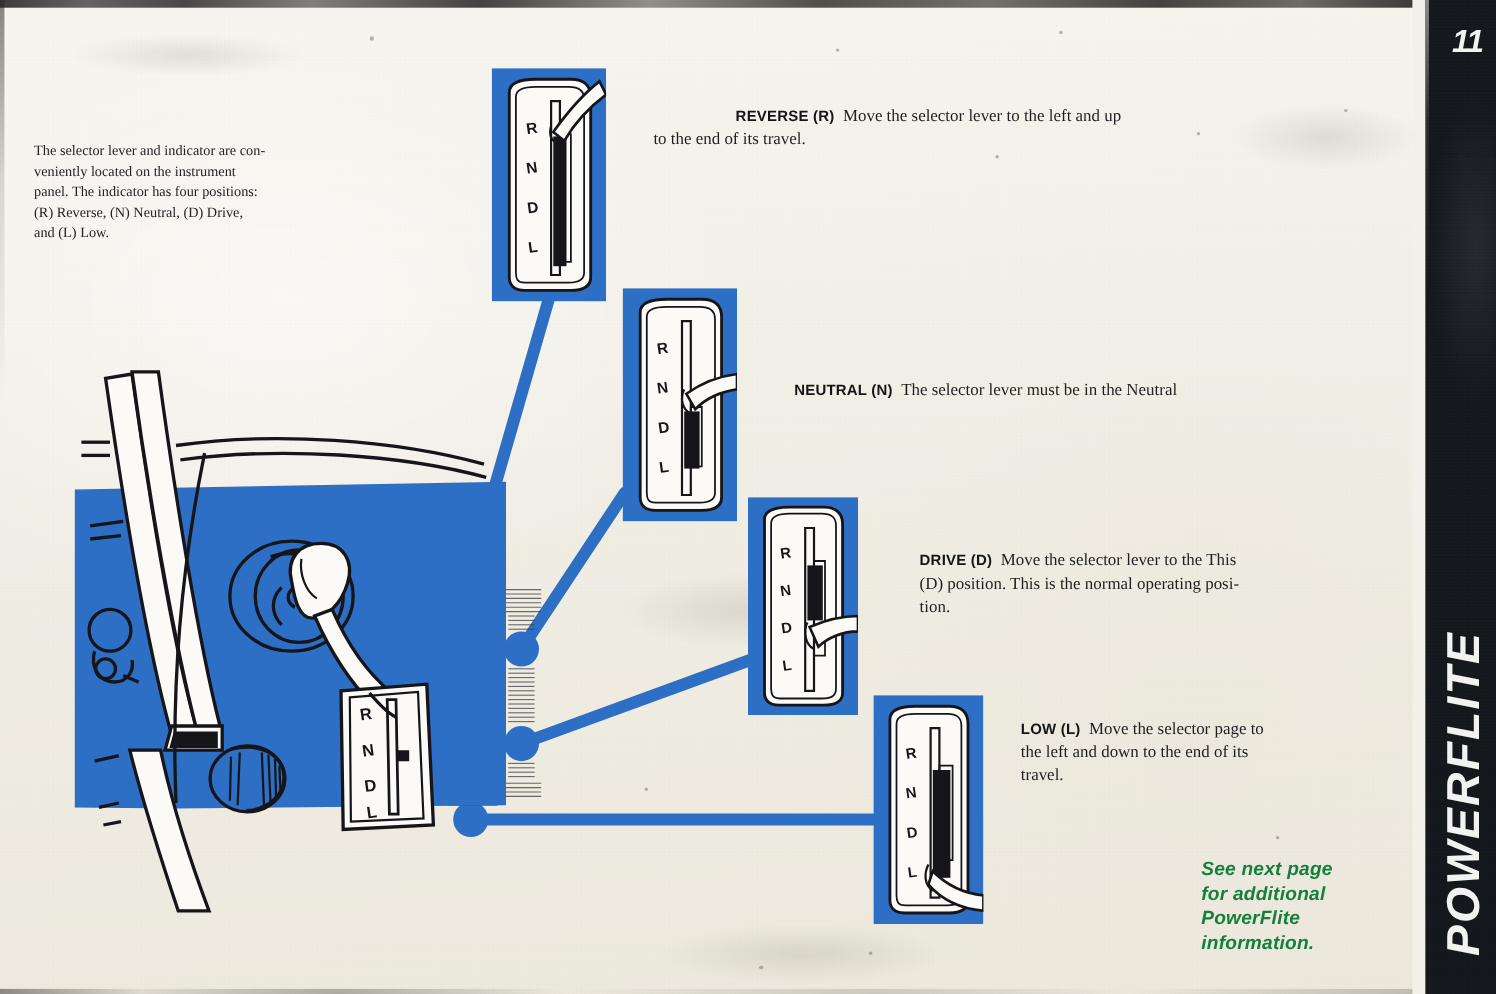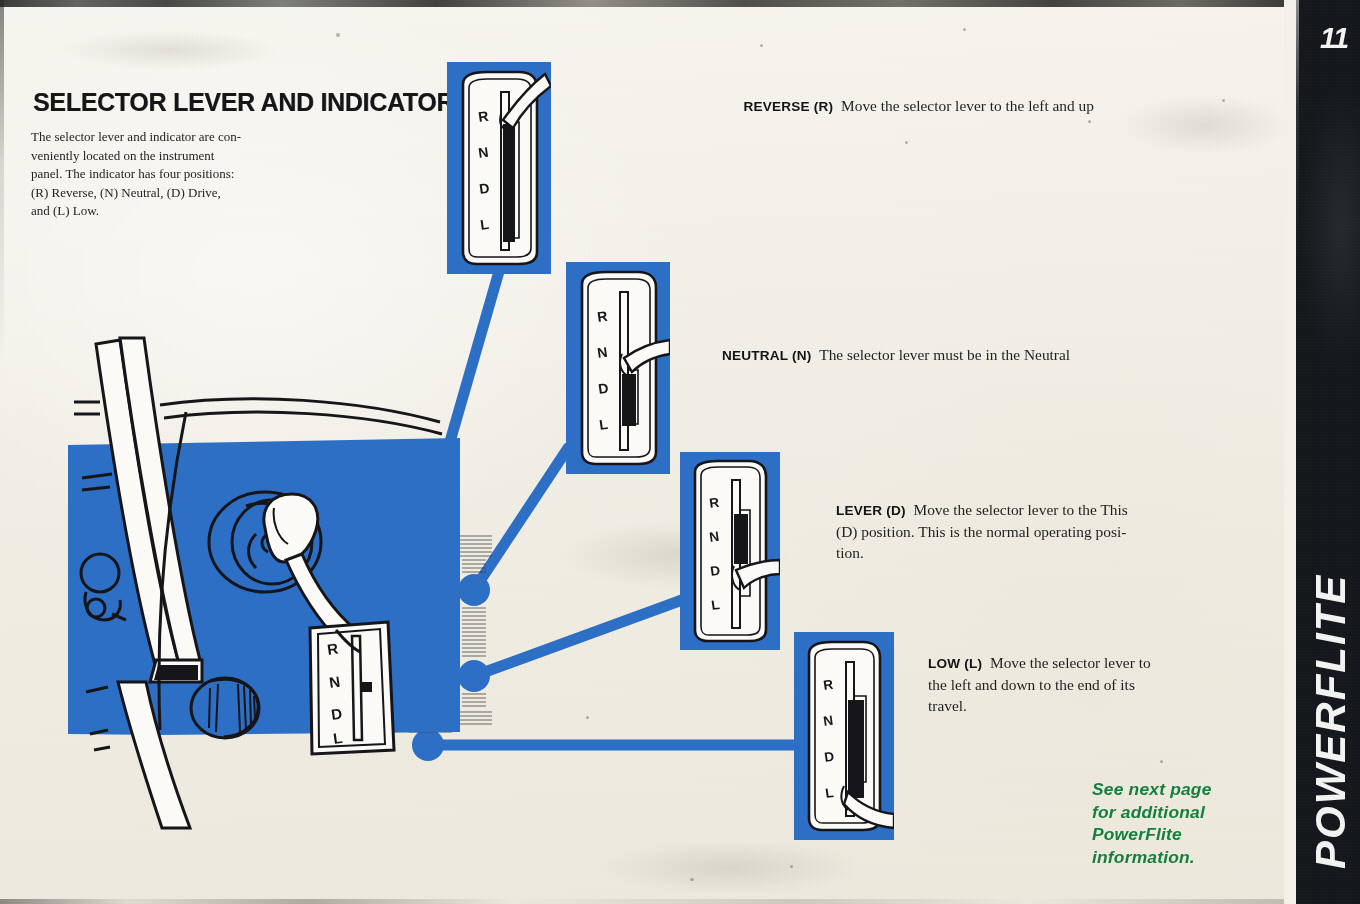--- a/index.html
+++ b/index.html
@@ -160,21 +160,21 @@
     color: #1f1f22;
   }
   .callout .lead {
     font-family: "Liberation Sans", sans-serif;
     font-weight: bold;
     font-size: 13.6px;
     letter-spacing: 0.2px;
     color: #141417;
   }
   .callout .ln { display: block; }
-  .callout .jl { display: flex; justify-content: flex-end; }
+  .callout .jl { display: flex; justify-content: center; }
 
   .footnote {
     position: absolute;
     left: 1092px; top: 778px;
     width: 180px;
     font-family: "Liberation Sans", sans-serif;
     font-size: 17.4px;
     line-height: 22.5px;
     font-weight: bold;
     font-style: italic;
@@ -209,21 +209,20 @@
   <div class="speck" style="left:586px;top:716px;width:3px;height:3px;"></div>
   <div class="speck" style="left:690px;top:878px;width:4px;height:3px;"></div>
   <div class="speck" style="left:790px;top:865px;width:3px;height:3px;"></div>
   <div class="speck" style="left:150px;top:795px;width:3px;height:3px;"></div>
   <div class="speck" style="left:1160px;top:760px;width:3px;height:3px;"></div>
   <div class="smudge" style="left:1120px;top:95px;width:170px;height:60px;"></div>
   <div class="smudge" style="left:560px;top:520px;width:230px;height:70px;"></div>
   <div class="smudge" style="left:600px;top:840px;width:260px;height:55px;"></div>
   <div class="smudge" style="left:60px;top:30px;width:220px;height:40px;"></div>
 
-  <div class="headline">SELECTOR LEVER AND INDICATOR</div>
 
   <div class="intro">
     <span class="ln j">
         <span>The selector lever and indicator are con-</span>
       </span>
     <span class="ln j">
         <span>veniently located on the instrument</span>
       </span>
     <span class="ln j">
         <span>panel. The indicator has four positions:</span>
@@ -470,39 +469,40 @@
       <text x="30" y="94" transform="rotate(-8 30 94)">N</text>
       <text x="31" y="130" transform="rotate(-8 31 130)">D</text>
       <text x="32" y="166" transform="rotate(-8 32 166)">L</text>
     </g>
   </svg>
 
   <div class="callout" style="left:594px;top:95px;width:500px;">
     <span class="ln jl">
       <span><span class="lead">REVERSE (R)</span>&nbsp;&nbsp;<span>Move the selector lever to the left and up</span></span>
     </span>
+    <span class="ln">to the end of its travel.</span>
   </div>
 
   <div class="callout" style="left:722px;top:344px;width:496px;">
     <span class="ln">
       <span class="lead">NEUTRAL (N)</span>&nbsp;&nbsp;<span>The selector lever must be in the Neutral</span>
     </span>
   </div>
 
   <div class="callout" style="left:836px;top:499px;width:418px;">
     <span class="ln">
-      <span class="lead">LEVER (D)</span>&nbsp;&nbsp;<span>Move the selector lever to the This</span>
+      <span class="lead">DRIVE (D)</span>&nbsp;&nbsp;<span>Move the selector lever to the This</span>
     </span>
     <span class="ln">(D) position. This is the normal operating posi-</span>
     <span class="ln">tion.</span>
   </div>
 
   <div class="callout" style="left:928px;top:652px;width:330px;">
     <span class="ln">
-      <span class="lead">LOW (L)</span>&nbsp;&nbsp;<span>Move the selector lever to</span>
+      <span class="lead">LOW (L)</span>&nbsp;&nbsp;<span>Move the selector page to</span>
     </span>
     <span class="ln">the left and down to the end of its</span>
     <span class="ln">travel.</span>
   </div>
 
   <div class="footnote">
     <span class="ln">See next page</span>
     <span class="ln">for additional</span>
     <span class="ln">PowerFlite</span>
     <span class="ln">information.</span>

